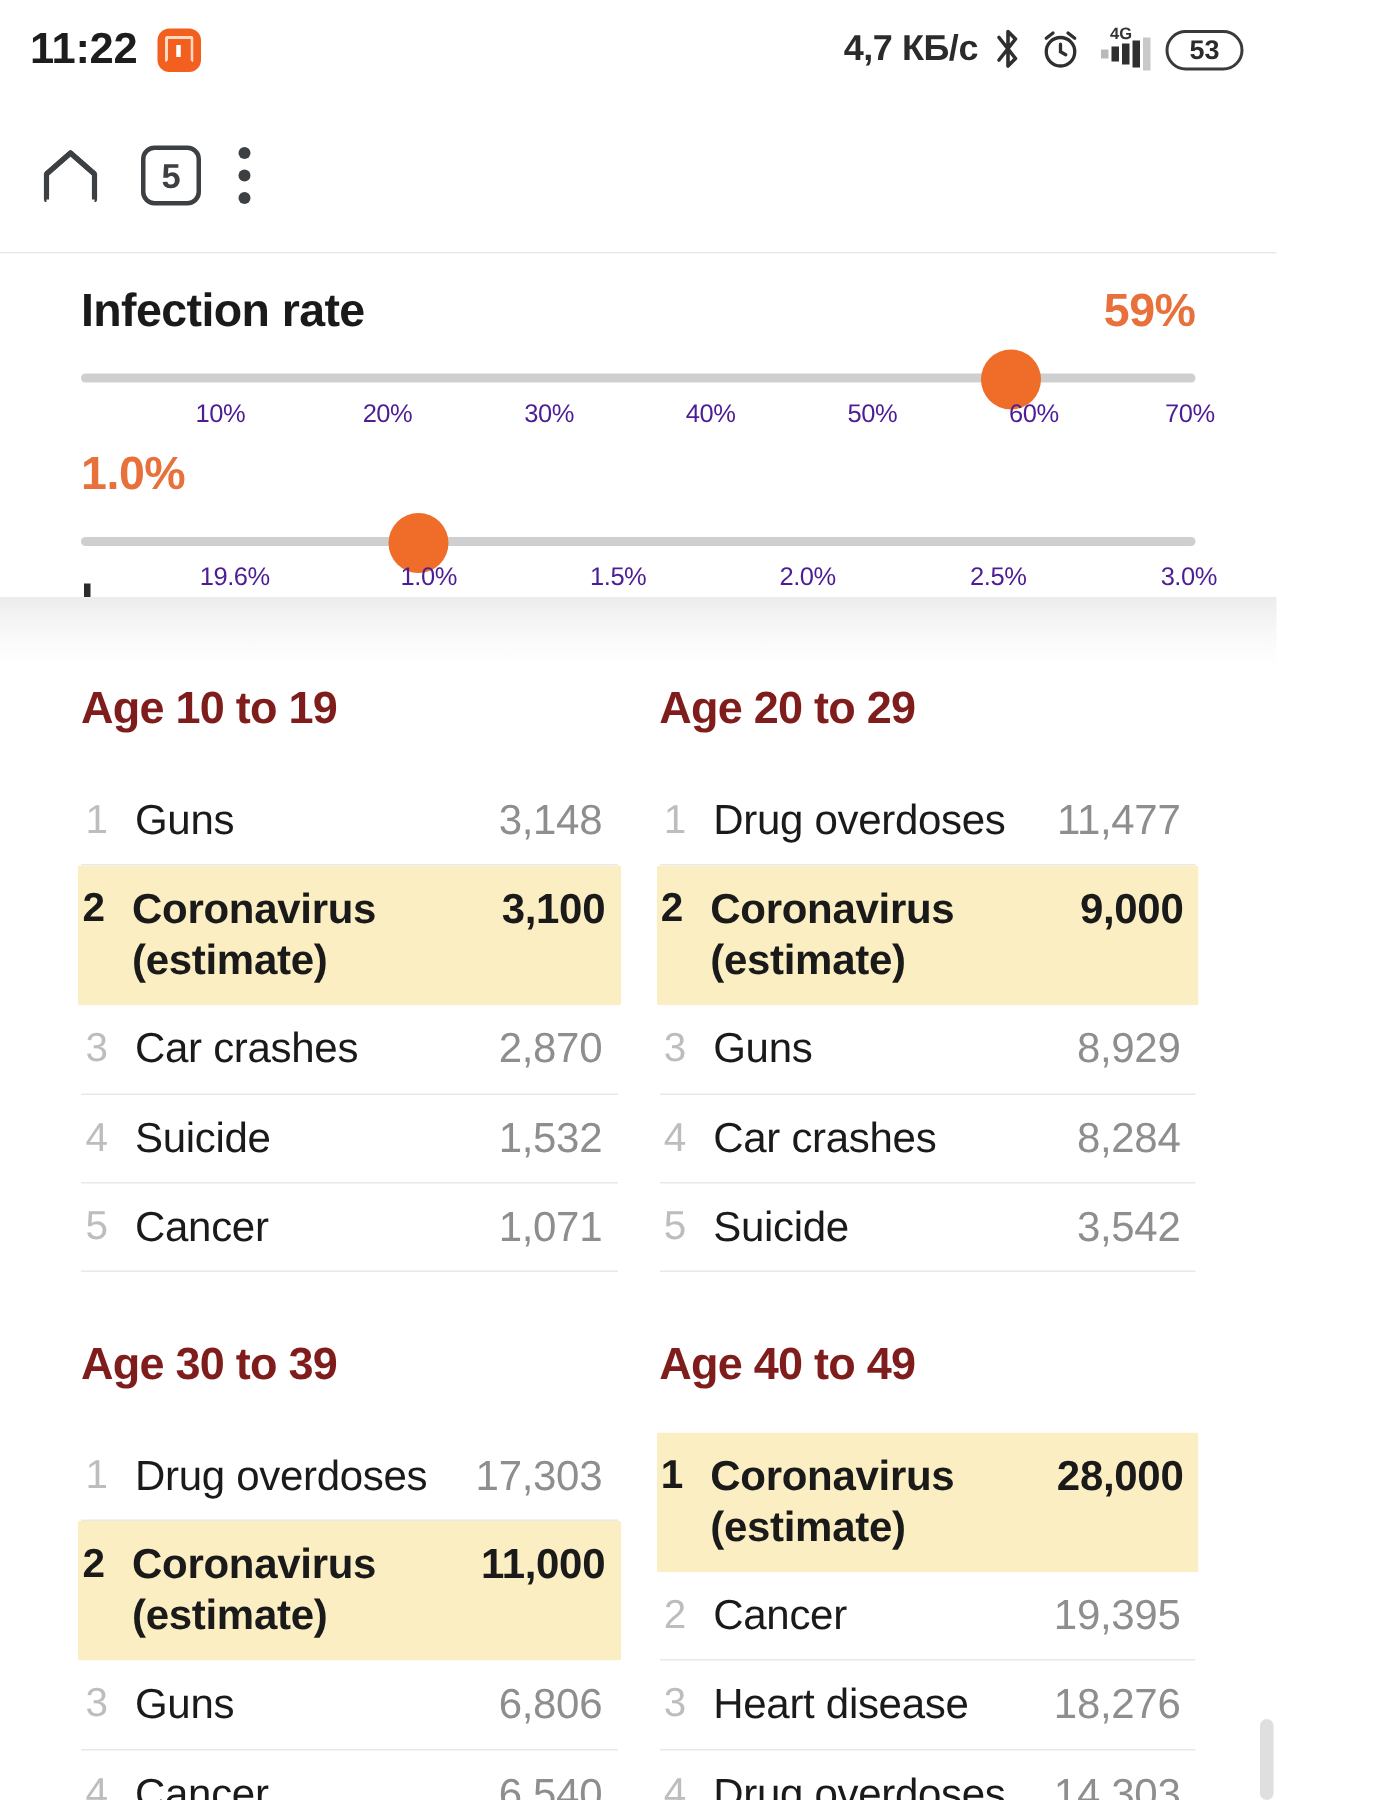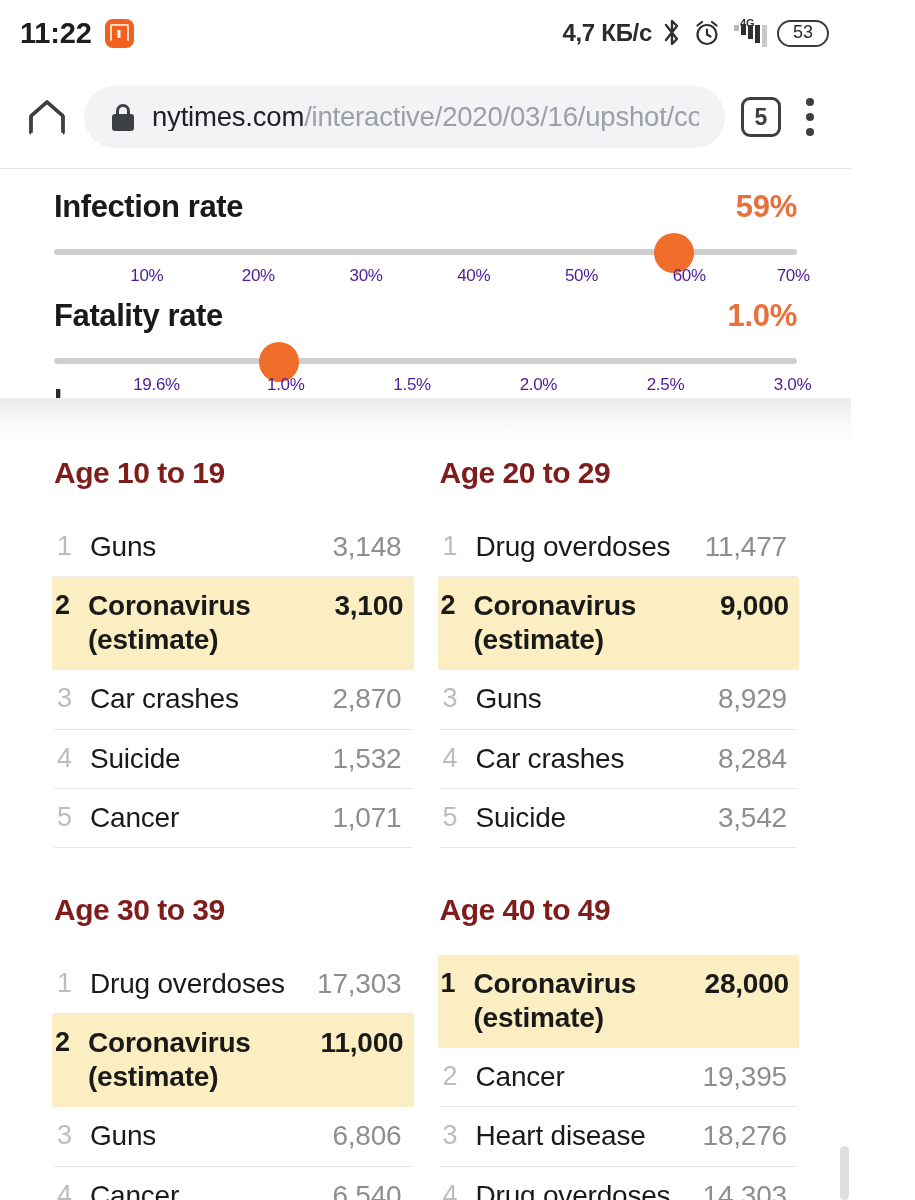--- a/index.html
+++ b/index.html
@@ -30,24 +30,24 @@
   }
   .app-badge::after {
     content: ""; position: absolute; width: 3px; height: 8px; background: #fff;
     left: 50%; top: 11px; transform: translateX(-50%);
   }
   .sb-right { display: flex; align-items: center; gap: 10px; }
   .sb-net { font-size: 24px; font-weight: 700; color: #2b2b2b; letter-spacing: -0.3px; }
   .ico { display: block; }
   .batt {
     width: 52px; height: 27px; border: 2.4px solid #3a3a3a; border-radius: 14px;
-    display: flex; align-items: flex-start; justify-content: center;
-    font-size: 18px; font-weight: 400; color: #2b2b2b; position: relative;
-  }
-  .sig-wrap { display: flex; align-items: flex-start; position: relative; padding-top: 6px; }
+    display: flex; align-items: center; justify-content: center;
+    font-size: 18px; font-weight: 700; color: #2b2b2b; position: relative;
+  }
+  .sig-wrap { display: flex; align-items: center; position: relative; padding-top: 6px; }
   .sig-4g { position: absolute; top: -2px; left: 8px; font-size: 11px; font-weight: 700; color: #333; }
   .bar { width: 5px; background: #2f2f2f; margin-left: 2px; }
 
   
   .browserbar {
     height: 103px; width: 100%; background: #fff;
     display: flex; align-items: center; padding: 0 18px 0 16px; gap: 6px;
     border-bottom: 1px solid #e6e6e6;
   }
   .home-btn { width: 62px; height: 62px; display: flex; align-items: center; justify-content: center; flex: 0 0 auto; }
@@ -177,27 +177,20 @@
 
   <div class="browserbar">
     <div class="home-btn">
       <svg width="42" height="42" viewBox="0 0 42 42">
         <path d="M5 20 L21 6 L37 20 L37 37 L5 37 Z" fill="none" stroke="#3c4043" stroke-width="3.4" stroke-linejoin="round"></path>
         <path d="M5 37 L37 37" stroke="#fff" stroke-width="5"></path>
         <path d="M5 20 L21 6 L37 20" fill="none" stroke="#3c4043" stroke-width="3.4" stroke-linejoin="round"></path>
         <path d="M5 20 L5 37 M37 20 L37 37" stroke="#3c4043" stroke-width="3.4"></path>
       </svg>
     </div>
-    <div class="urlpill">
-      <span class="lock">
-        <span class="shack"></span>
-          <span class="body"></span>
-      </span>
-      <span class="urltext"><b>nytimes.com</b><span>/interactive/2020/03/16/upshot/co</span></span>
-    </div>
     <div class="tabcount">
       <span>5</span>
     </div>
     <div class="kebab">
       <i></i>
         <i></i>
         <i></i>
     </div>
   </div>
 
@@ -215,21 +208,20 @@
         <span class="tick" style="left: 12.5%;">10%</span>
         <span class="tick" style="left: 27.5%;">20%</span>
         <span class="tick" style="left: 42%;">30%</span>
         <span class="tick" style="left: 56.5%;">40%</span>
         <span class="tick" style="left: 71%;">50%</span>
         <span class="tick" style="left: 85.5%;">60%</span>
         <span class="tick" style="left: 99.5%;">70%</span>
       </div>
 
     <div class="ctl-row" style="margin-top:-2px">
-      <span class="ctl-label">Fatality rate</span>
       <span class="ctl-value">1.0%</span>
     </div>
     <div class="slider">
       <div class="track"></div>
       <div class="thumb" id="thumb-fatality" style="left: 30.3%;"></div>
     </div>
     <div class="ticks" id="ticks-fatality">
         <span class="tick" style="left: 13.8%;">19.6%</span>
         <span class="tick" style="left: 31.2%;">1.0%</span>
         <span class="tick" style="left: 48.2%;">1.5%</span>

